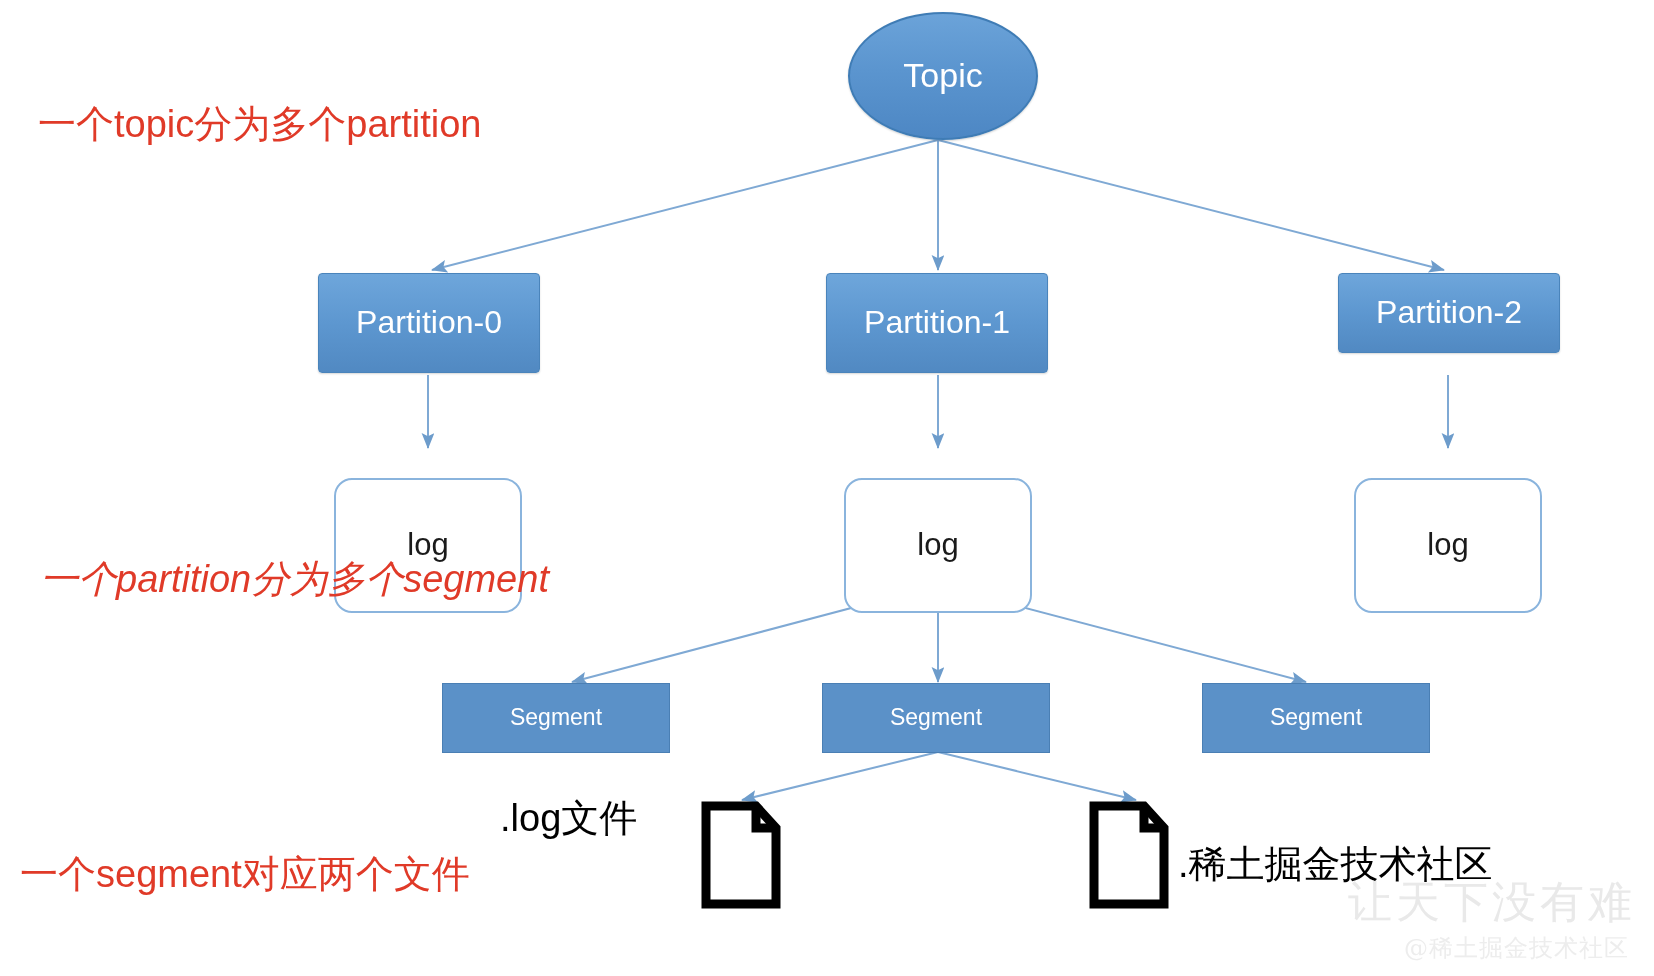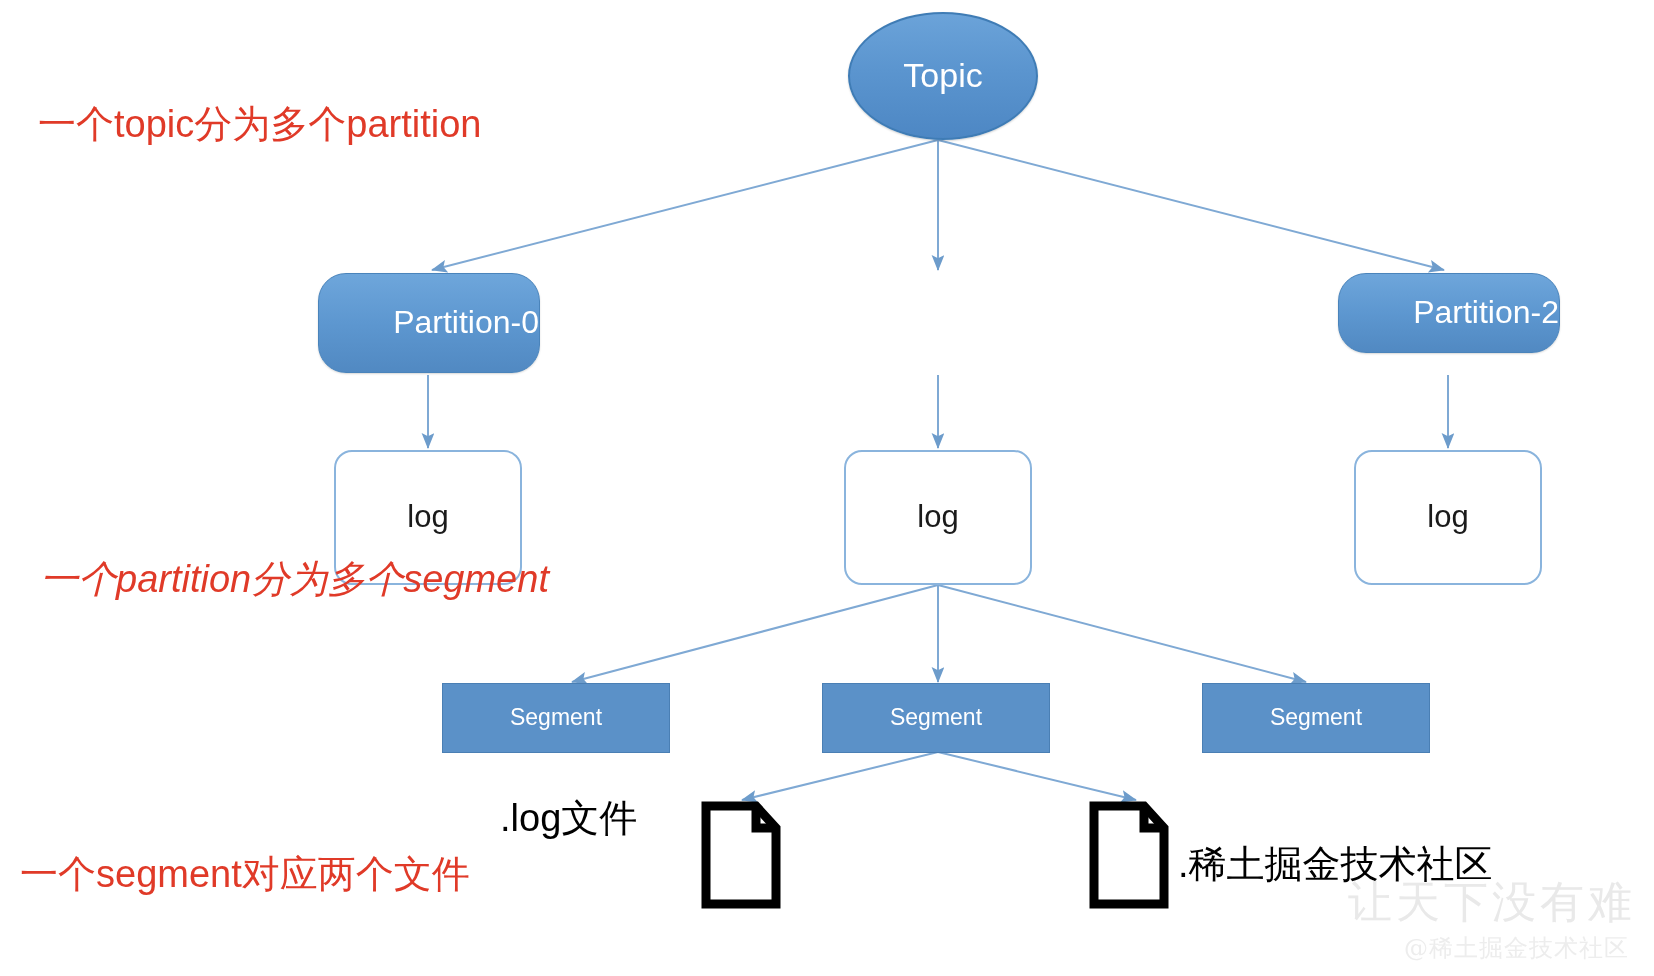--- a/index.html
+++ b/index.html
@@ -41,35 +41,35 @@
   .topic-ellipse {
     border-radius: 50%;
     background: linear-gradient(180deg, #6ba3d9 0%, #5b95cf 45%, #4d87c4 100%);
     border: 2px solid #3f7cb5;
     color: #ffffff;
     font-size: 34px;
     box-shadow: 0 1px 2px rgba(0,0,0,0.18);
   }
 
   .partition-box {
-    border-radius: 28px;
+    border-radius: 4px;
     background: linear-gradient(180deg, #6ea6db 0%, #5d97d0 50%, #5189c2 100%);
     border: 1px solid #4a84bb;
     color: #ffffff;
     font-size: 32px;
     box-shadow: 0 1px 2px rgba(0,0,0,0.16);
-    justify-content: flex-end;
   }
 
   .log-box {
     border-radius: 18px;
     background: #ffffff;
     border: 2px solid #8ab4dd;
     color: #1a1a1a;
     font-size: 31px;
+    margin-top: 28px;
   }
 
   .segment-box {
     border-radius: 0;
     background: #5b91c8;
     border: 1px solid #4a7fb4;
     color: #ffffff;
     font-size: 23px;
   }
 
@@ -144,20 +144,23 @@
   </svg>
 
   <div class="node topic-ellipse" style="left:848px; top:12px; width:190px; height:128px;">
     <span>Topic</span>
   </div>
 
   <div class="node partition-box" style="left:318px; top:273px; width:222px; height:100px;">
     <span>Partition-0</span>
   </div>
 
+  <div class="node partition-box" style="left:826px; top:273px; width:222px; height:100px;">
+    <span>Partition-1</span>
+  </div>
 
   <div class="node partition-box" style="left:1338px; top:273px; width:222px; height:80px;">
     <span>Partition-2</span>
   </div>
 
   <div class="node log-box" style="left:334px; top:450px; width:188px; height:135px;">
     <span>log</span>
   </div>
 
   <div class="node log-box" style="left:844px; top:450px; width:188px; height:135px;">

